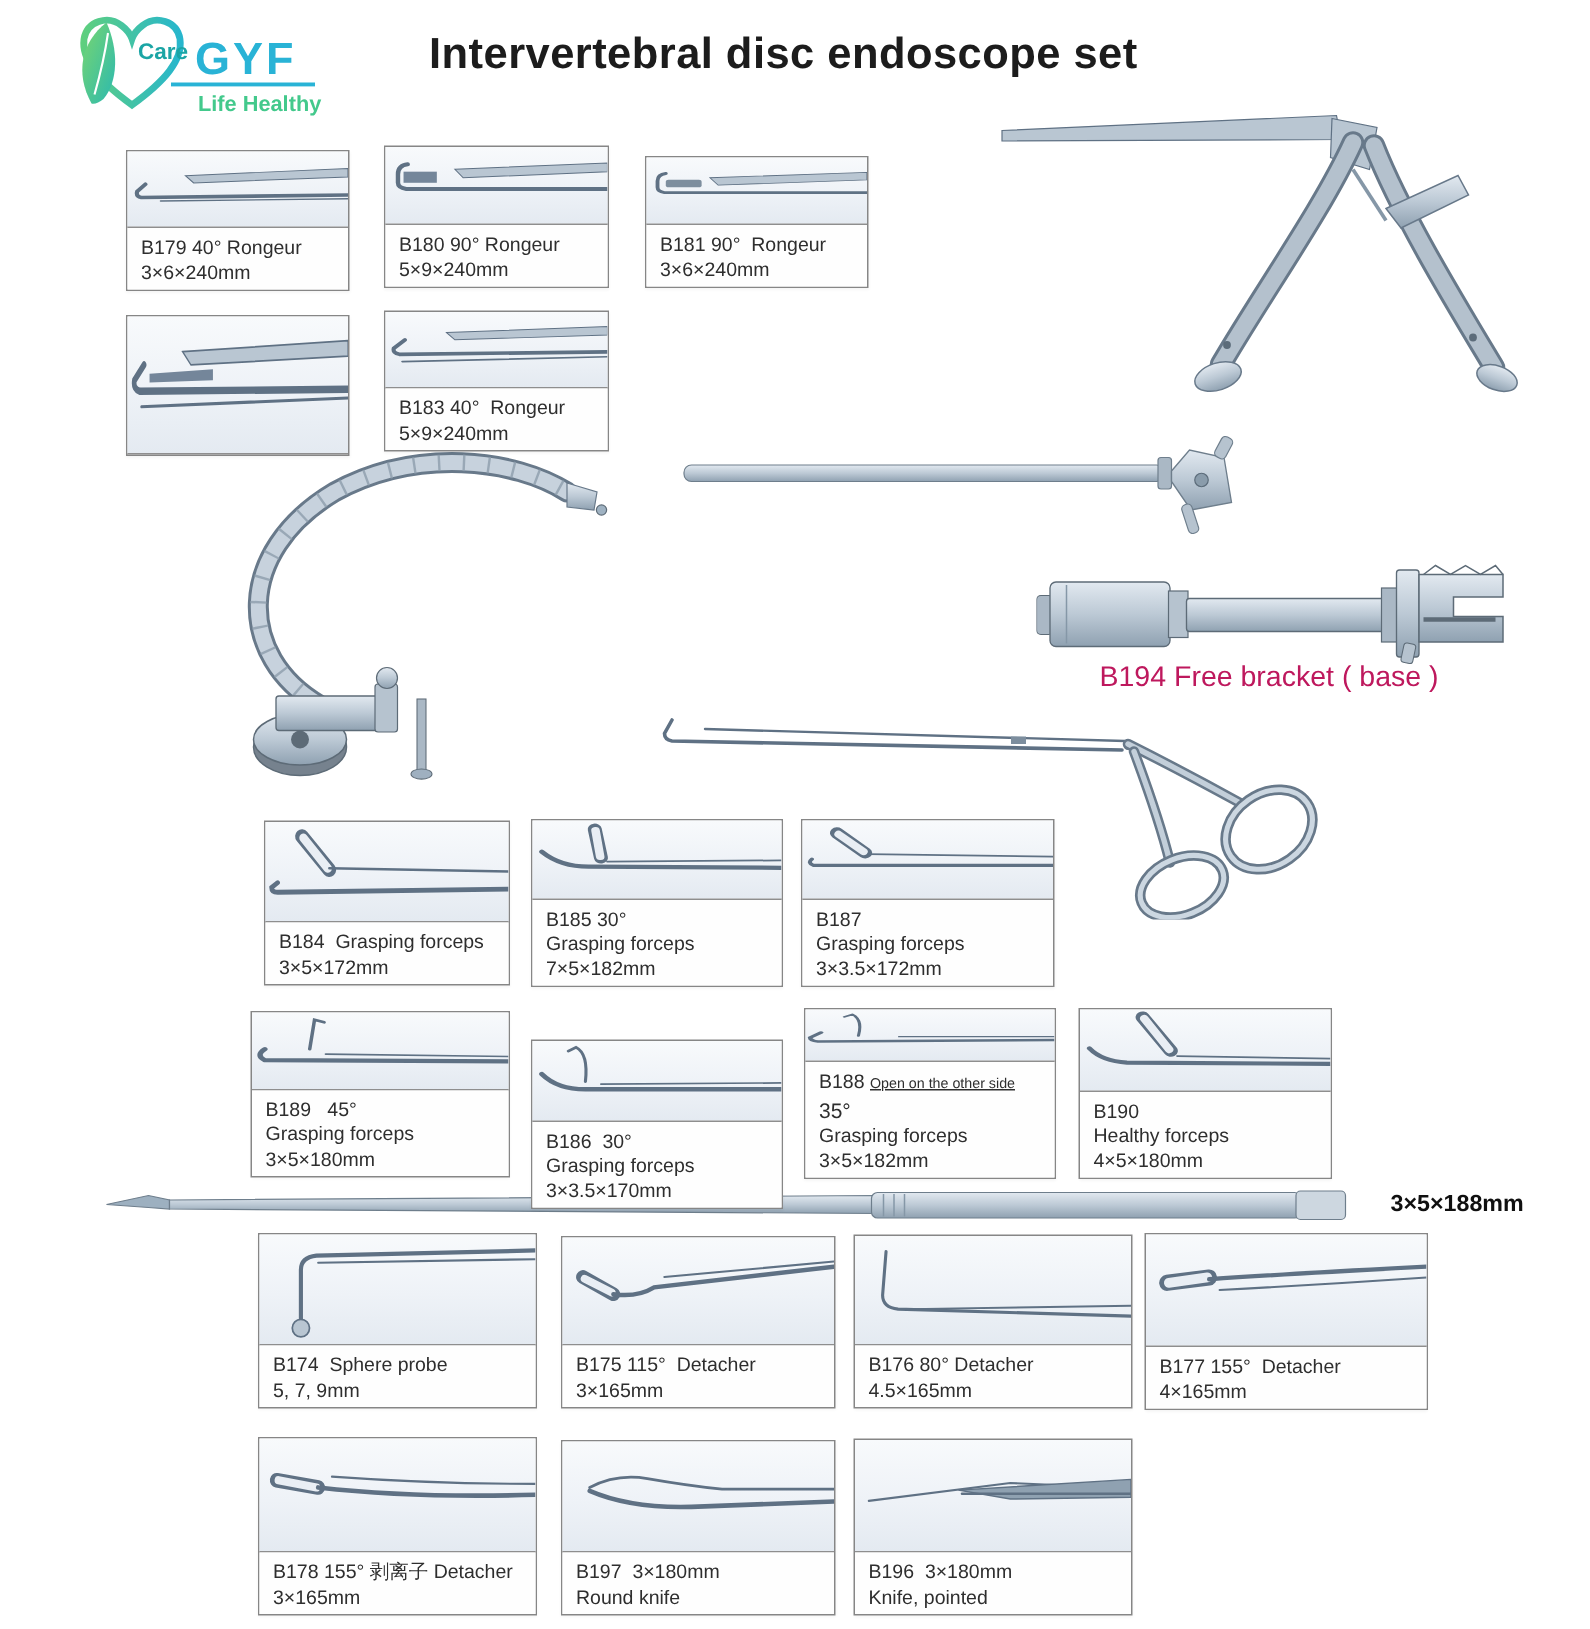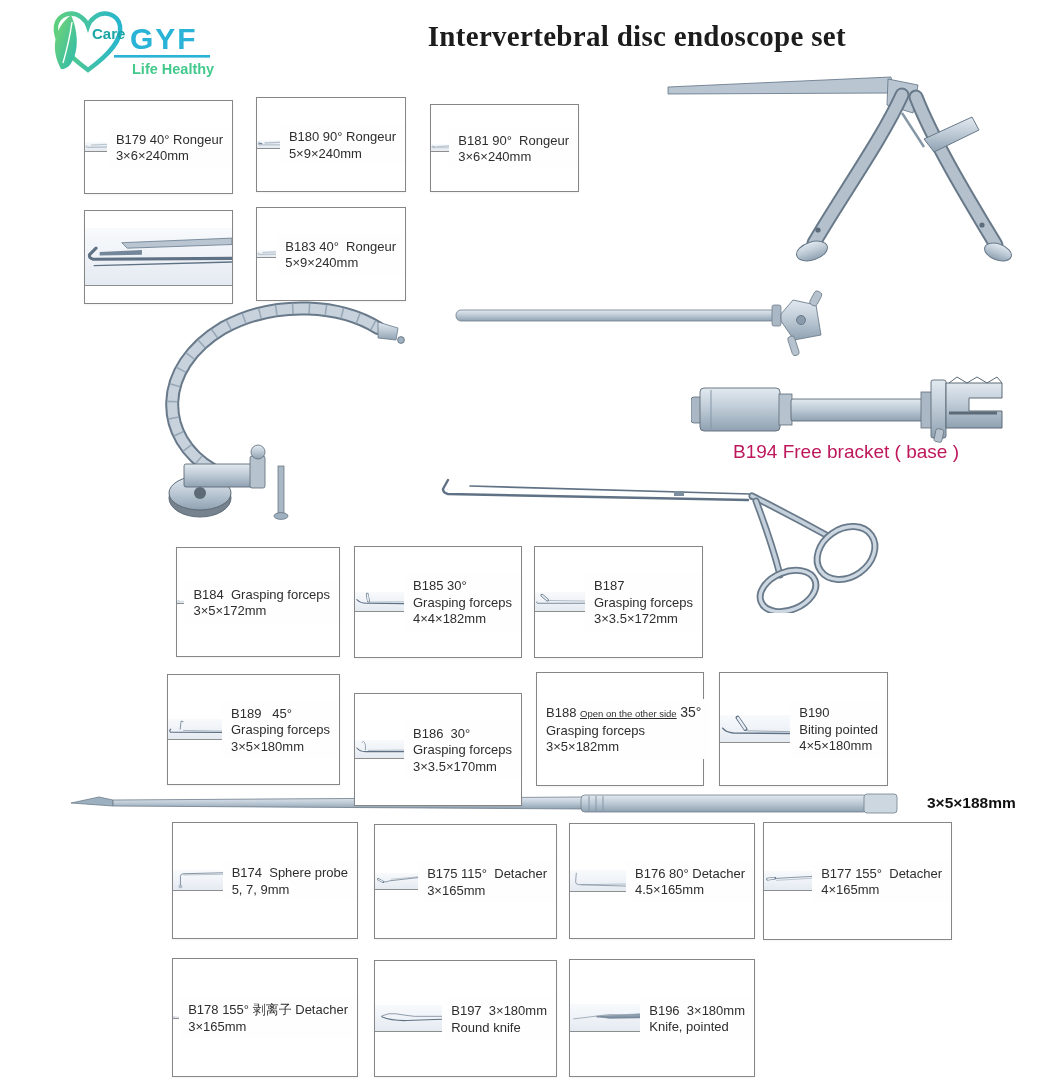--- a/index.html
+++ b/index.html
@@ -1,27 +1,27 @@
 <!DOCTYPE html>
 <html><head>
 <meta charset="utf-8">
 <style>
   html,body{margin:0;padding:0;background:#ffffff;font-family:"Liberation Sans",sans-serif;}
   .canvas{position:relative;width:1060px;height:1086px;background:#ffffff;overflow:hidden;margin-left:36px;}
 
   
-  .pbox{position:absolute;border:1px solid #868686;background:#ffffff;display:flex;flex-direction:row;box-shadow:0 1px 2px rgba(0,0,0,.05);align-items:center;}
+  .pbox{position:absolute;border:1px solid #868686;background:#ffffff;display:flex;flex-direction:column;box-shadow:0 1px 2px rgba(0,0,0,.05);}
   .pimg{flex:1 1 auto;min-height:0;background:linear-gradient(180deg,#f8fafc 0%,#eef2f7 55%,#e4eaf1 100%);border-bottom:1px solid #8e8e8e;overflow:hidden;}
   .pimg svg{display:block;width:100%;height:100%;}
   .plabel{flex:0 0 auto;padding:5px 9px 3px;background:#fefefe;}
   .pline{font-size:13px;line-height:16.5px;color:#2e2e2e;white-space:pre-wrap;}
   .pline .small{font-size:9.5px;text-decoration:underline;}
   .pline .ang{font-size:14px;}
 
-  .title{position:absolute;left:250px;top:20px;width:560px;text-align:right;font-size:29px;font-weight:600;color:#1c1c1c;letter-spacing:.3px;font-family:Liberation Serif, serif;}
+  .title{position:absolute;left:250px;top:20px;width:560px;text-align:left;font-size:29px;font-weight:600;color:#1c1c1c;letter-spacing:.3px;}
   .floating{position:absolute;}
   .floating svg{display:block;width:100%;height:100%;}
   .ann-b194{position:absolute;left:697px;top:441px;font-size:19px;color:#be185d;}
   .probe-dim{position:absolute;left:891px;top:794px;font-size:15.5px;color:#101010;font-weight:bold;}
 
   
   .o{stroke:#5f7184;fill:none;stroke-linecap:round;}
   .rod{fill:#b9c6d2;stroke:#5f7184;stroke-width:.8;}
   .jd{stroke:#5f7184;stroke-width:9;stroke-linecap:round;}
   .jl{stroke:#e9eef4;stroke-width:5.5;stroke-linecap:round;}
@@ -243,21 +243,21 @@
       <svg viewBox="0 0 160 62" preserveAspectRatio="none">
         <line class="jd" x1="40" y1="7" x2="44" y2="30"></line>
         <line class="jl" x1="40.5" y1="8" x2="43.5" y2="29"></line>
         <path class="o" style="stroke-width:3.4" d="M6 25 q12 12 30 12 L160 38"></path>
         <path class="o" style="stroke-width:1.4" d="M48 33 L160 32"></path>
       </svg>
     </div>
     <div class="plabel">
       <div class="pline">B185 30°</div>
       <div class="pline">Grasping forceps</div>
-      <div class="pline">4×4×182mm</div>
+      <div class="pline">7×5×182mm</div>
     </div>
   </div>
 
   <div class="pbox" style="left:498px;top:546px;width:167px;height:110px">
     <div class="pimg">
       <svg viewBox="0 0 160 62" preserveAspectRatio="none">
         <line class="jd" x1="22" y1="10" x2="40" y2="26"></line>
         <line class="jl" x1="23" y1="11" x2="39" y2="25"></line>
         <path class="o" style="stroke-width:2.6" d="M6 31 q-3 3 1 5 L160 36"></path>
         <path class="o" style="stroke-width:1.4" d="M42 27 L160 29"></path>
@@ -319,21 +319,21 @@
     <div class="pimg">
       <svg viewBox="0 0 160 62" preserveAspectRatio="none">
         <line class="jd" x1="40" y1="6" x2="58" y2="32"></line>
         <line class="jl" x1="41" y1="7" x2="57" y2="31"></line>
         <path class="o" style="stroke-width:3.2" d="M6 30 q8 10 24 11 L160 42"></path>
         <path class="o" style="stroke-width:1.3" d="M62 36 L160 38"></path>
       </svg>
     </div>
     <div class="plabel">
       <div class="pline">B190</div>
-      <div class="pline">Biting pointed</div>
+      <div class="pline">Healthy forceps</div>
       <div class="pline">4×5×180mm</div>
     </div>
   </div>
 
   <div class="pbox" style="left:136px;top:822px;width:184px;height:115px">
     <div class="pimg">
       <svg viewBox="0 0 160 62" preserveAspectRatio="none">
         <path class="o" style="stroke-width:2.4" d="M24 50 L24 20 q0 -7 9 -8 L160 9"></path>
         <circle cx="24" cy="53" r="5" fill="#b9c6d2" stroke="#5f7184"></circle>
         <path class="o" style="stroke-width:1.2" d="M34 16 L160 14"></path>

